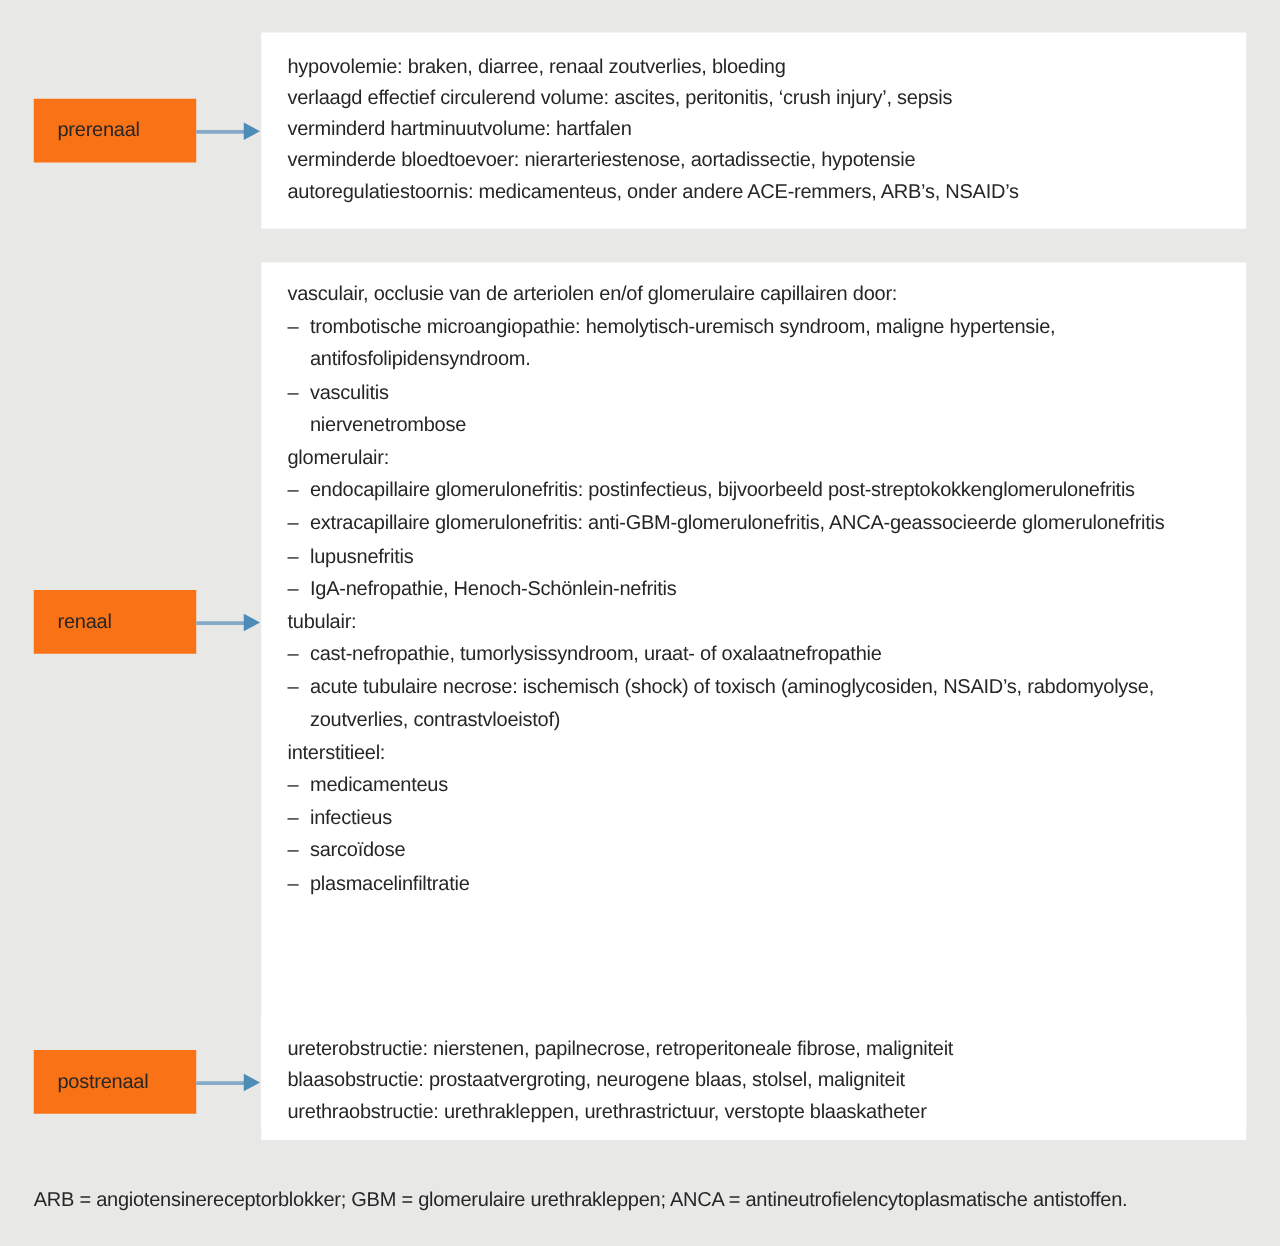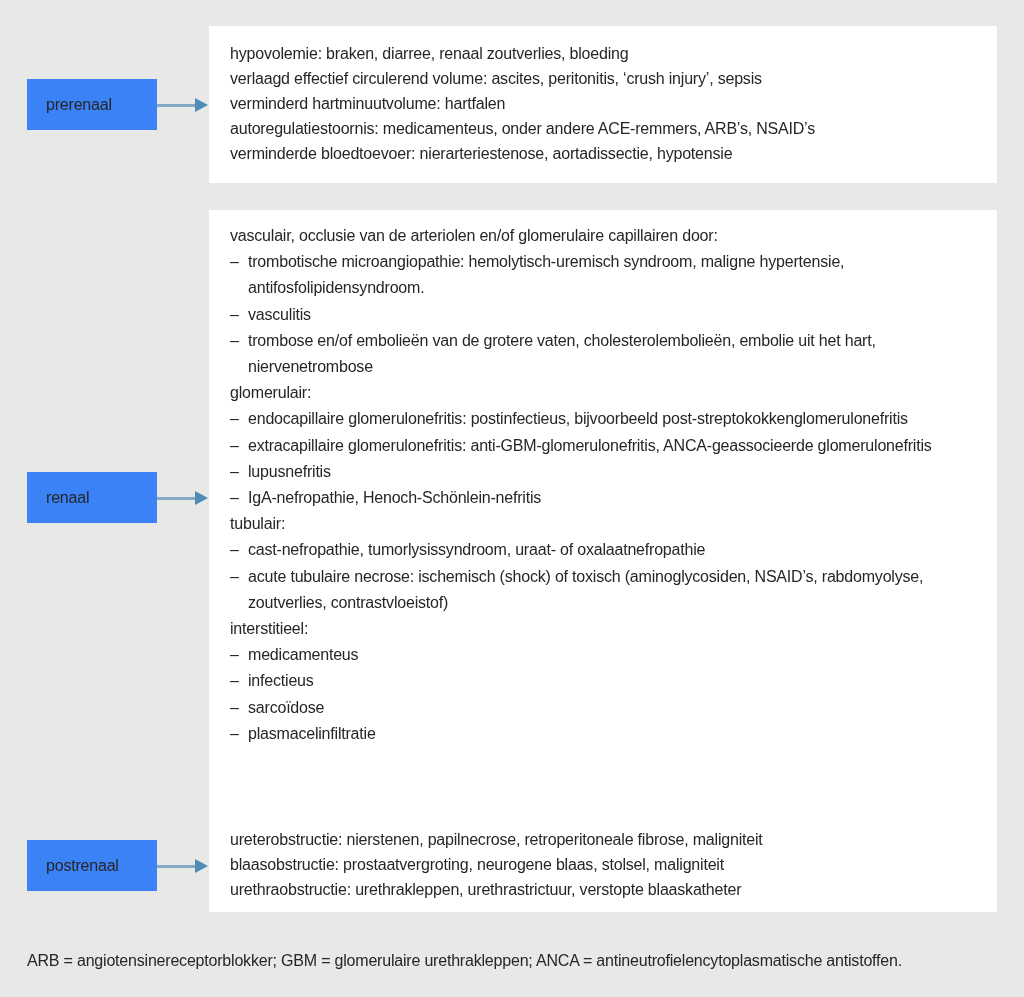--- a/index.html
+++ b/index.html
@@ -47,21 +47,21 @@
     width: 18px;
   }
   .line.cont { padding-left: 18px; }
 
   
   .label-box {
     position: absolute;
     left: 27px;
     width: 130px;
     height: 51px;
-    background: #3b82f6;
+    background: #f97316;
     box-sizing: border-box;
     display: flex;
     align-items: center;
     padding-left: 19px;
     font-size: 16px;
     letter-spacing: -0.2px;
   }
   .label-prerenal  { top: 79px; }
   .label-renal     { top: 472px; }
   .label-postrenal { top: 840px; }
@@ -131,30 +131,29 @@
   </div>
   <div class="arrow arrow-postrenal">
     <div class="shaft"></div>
     <div class="head"></div>
   </div>
 
   <div class="content-box box-prerenal">
     <div class="line">hypovolemie: braken, diarree, renaal zoutverlies, bloeding</div>
     <div class="line">verlaagd effectief circulerend volume: ascites, peritonitis, ‘crush injury’, sepsis</div>
     <div class="line">verminderd hartminuutvolume: hartfalen</div>
+    <div class="line">verminderde bloedtoevoer: nierarteriestenose, aortadissectie, hypotensie</div>
     <div class="line">autoregulatiestoornis: medicamenteus, onder andere ACE-remmers, ARB’s, NSAID’s</div>
-    <div class="line">verminderde bloedtoevoer: nierarteriestenose, aortadissectie, hypotensie</div>
   </div>
 
   <div class="content-box box-renal">
     <div class="line header">vasculair, occlusie van de arteriolen en/of glomerulaire capillairen door:</div>
     <div class="line bullet"><span class="dash">–</span><span>trombotische microangiopathie: hemolytisch-uremisch syndroom, maligne hypertensie,</span></div>
     <div class="line cont">antifosfolipidensyndroom.</div>
     <div class="line bullet"><span class="dash">–</span><span>vasculitis</span></div>
-    <div class="line bullet"><span class="dash">–</span><span>trombose en/of embolieën van de grotere vaten, cholesterolembolieën, embolie uit het hart,</span></div>
     <div class="line cont">niervenetrombose</div>
     <div class="line header">glomerulair:</div>
     <div class="line bullet"><span class="dash">–</span><span>endocapillaire glomerulonefritis: postinfectieus, bijvoorbeeld post-streptokokkenglomerulonefritis</span></div>
     <div class="line bullet"><span class="dash">–</span><span>extracapillaire glomerulonefritis: anti-GBM-glomerulonefritis, ANCA-geassocieerde glomerulonefritis</span></div>
     <div class="line bullet"><span class="dash">–</span><span>lupusnefritis</span></div>
     <div class="line bullet"><span class="dash">–</span><span>IgA-nefropathie, Henoch-Schönlein-nefritis</span></div>
     <div class="line header">tubulair:</div>
     <div class="line bullet"><span class="dash">–</span><span>cast-nefropathie, tumorlysissyndroom, uraat- of oxalaatnefropathie</span></div>
     <div class="line bullet"><span class="dash">–</span><span>acute tubulaire necrose: ischemisch (shock) of toxisch (aminoglycosiden, NSAID’s, rabdomyolyse,</span></div>
     <div class="line cont">zoutverlies, contrastvloeistof)</div>

